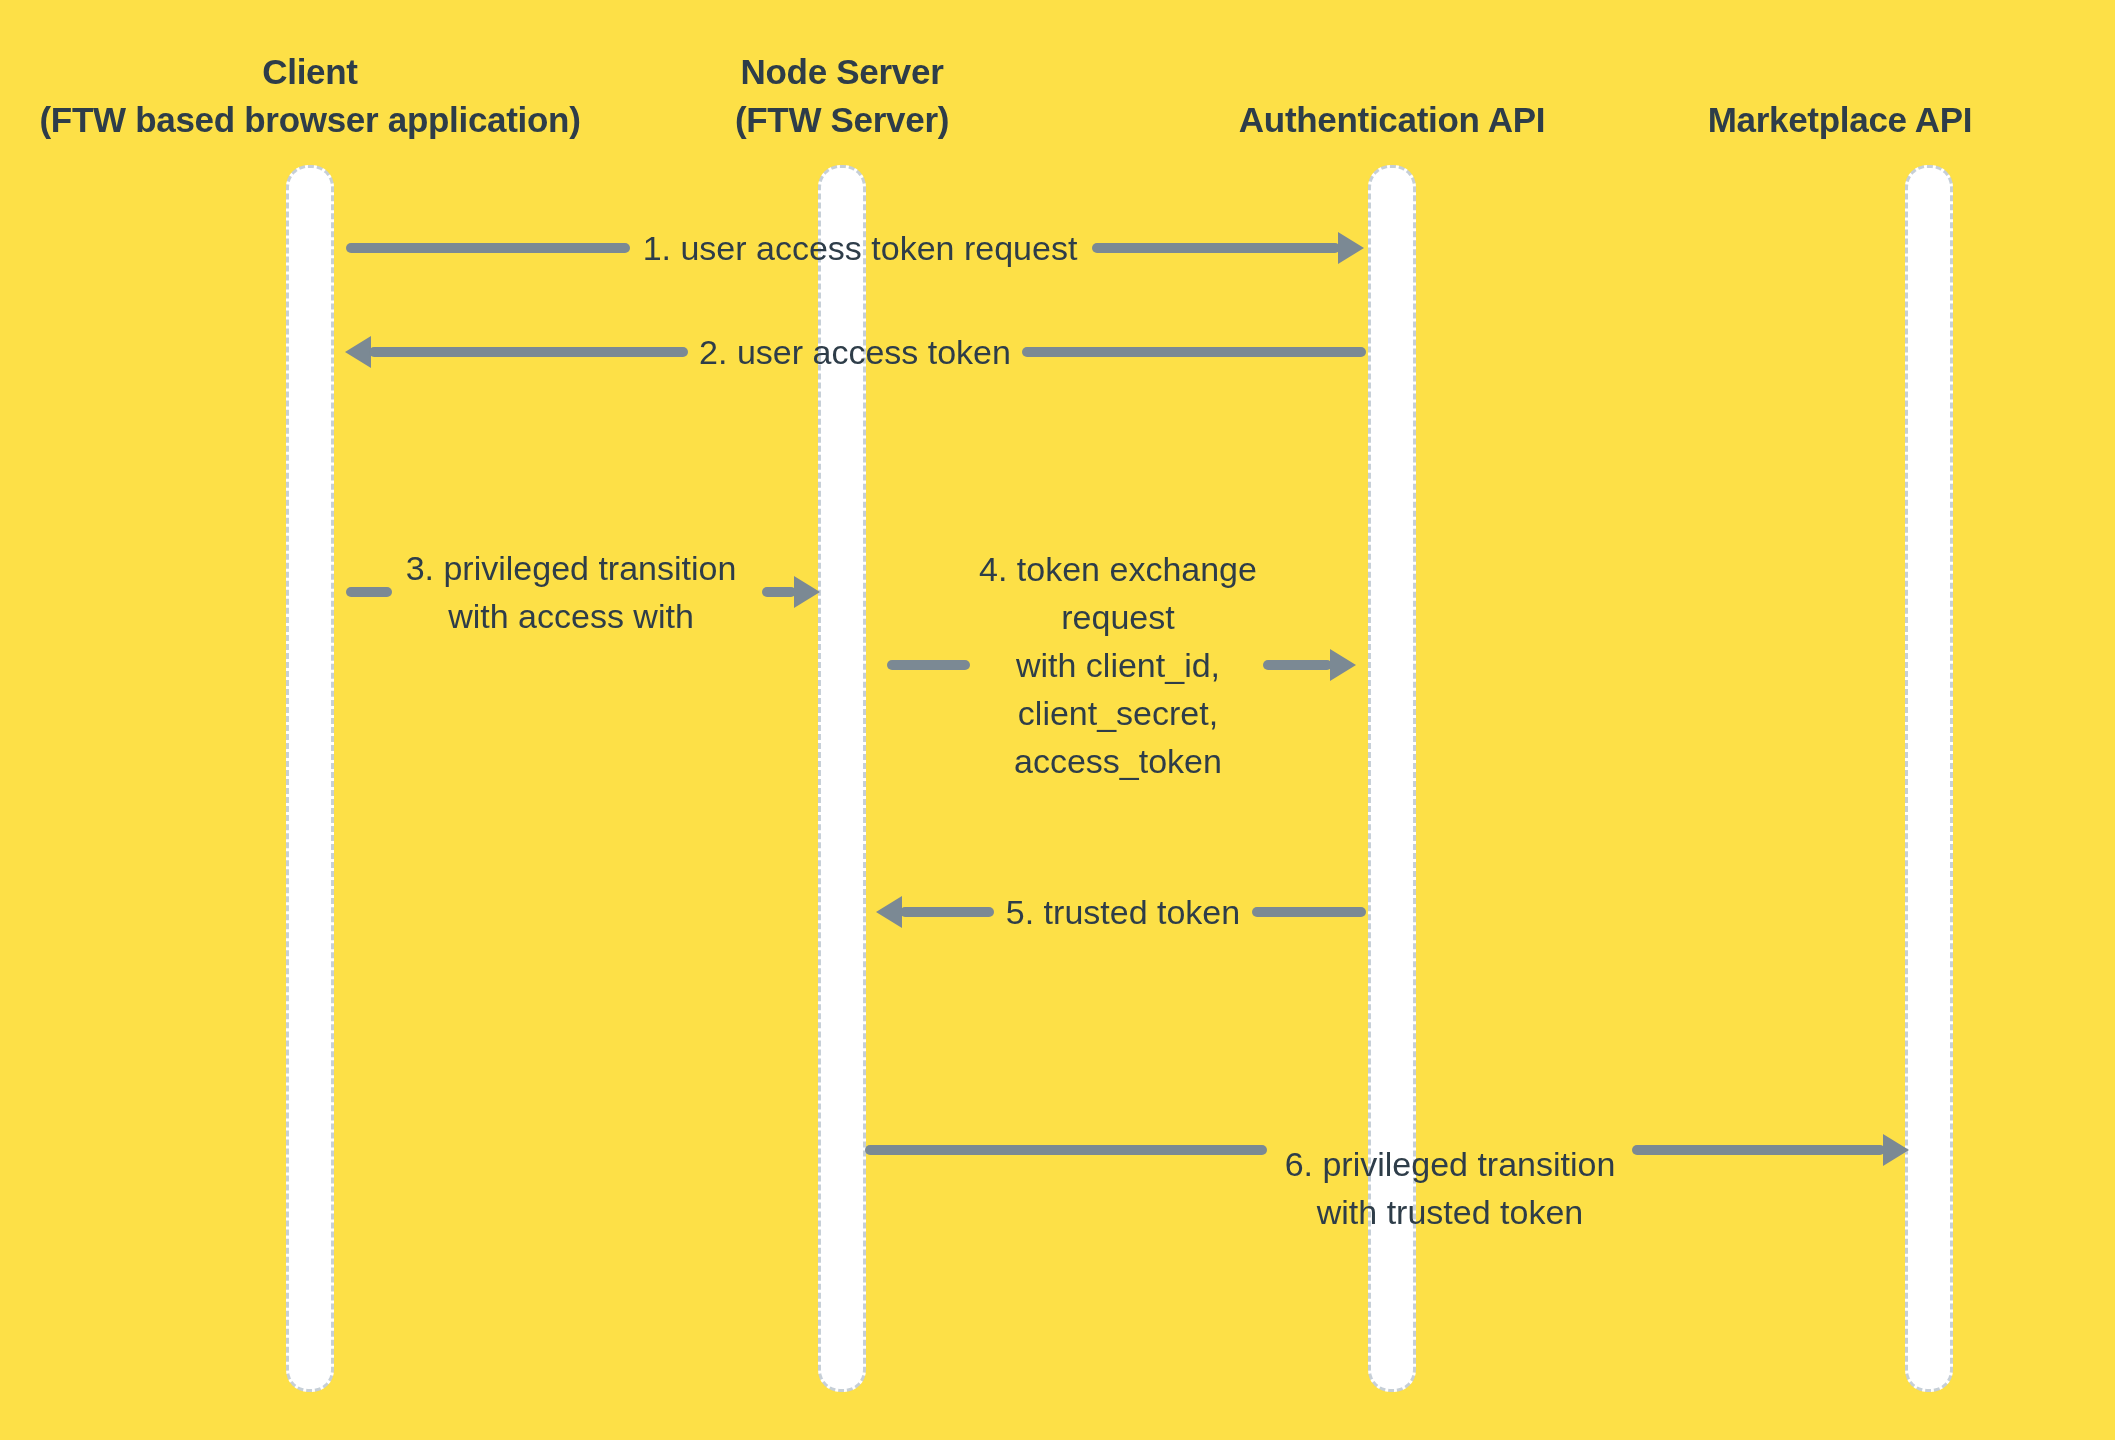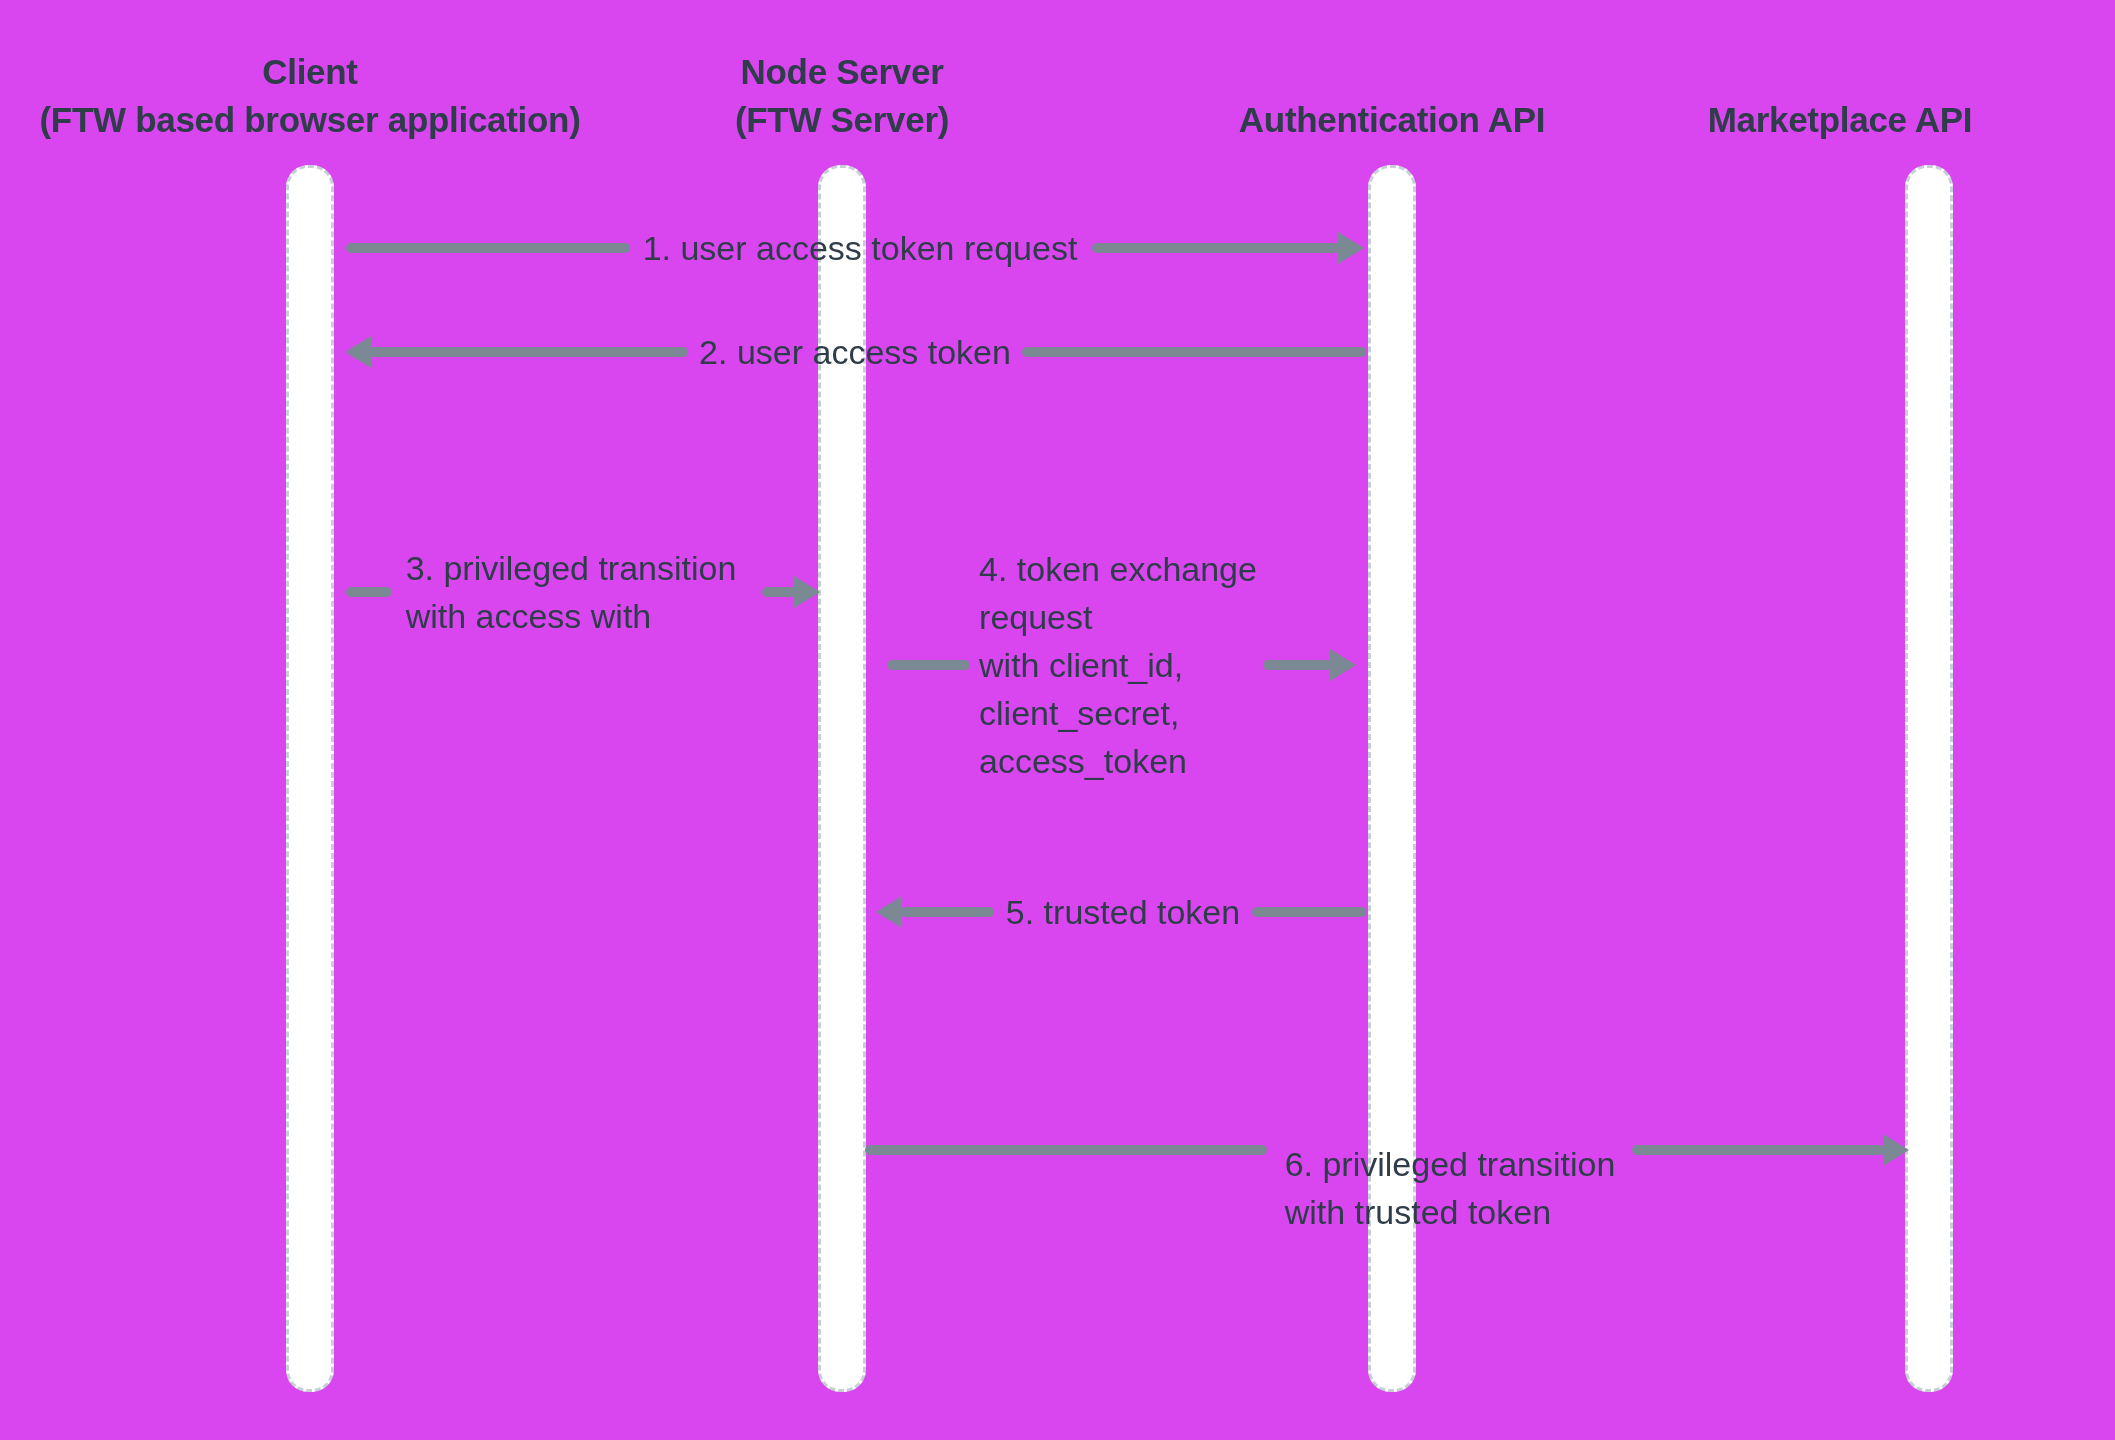--- a/index.html
+++ b/index.html
@@ -1,20 +1,20 @@
 <!DOCTYPE html>
 <html><head>
 <meta charset="utf-8">
 <style>
   html, body { margin: 0; padding: 0; }
   .canvas {
     position: relative;
     width: 2115px;
     height: 1440px;
-    background: #d946ef;
+    background: #fde047;
     overflow: hidden;
     font-family: "Liberation Sans", "DejaVu Sans", sans-serif;
     color: #2e3d49;
   }
   
   .pheader {
     position: absolute;
     top: 48px;
     height: 96px;
     transform: translateX(-50%);
@@ -57,21 +57,21 @@
     position: absolute;
     width: 0; height: 0;
     border-top: 16px solid transparent;
     border-bottom: 16px solid transparent;
     border-right: 26px solid #7b8994;
   }
   .msg-label {
     position: absolute;
     transform: translate(-50%, -50%);
     white-space: nowrap;
-    text-align: left;
+    text-align: center;
     font-size: 34px;
     font-weight: 500;
     line-height: 48px;
     color: #2e3d49;
   }
 </style>
 </head>
 <body>
 
 <div class="canvas">

